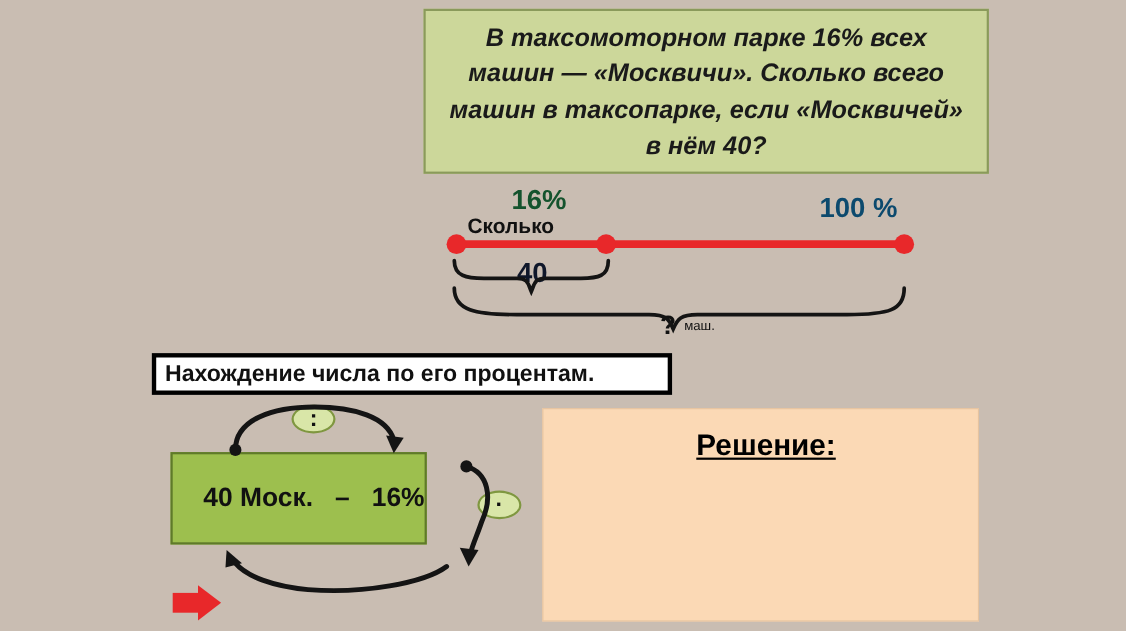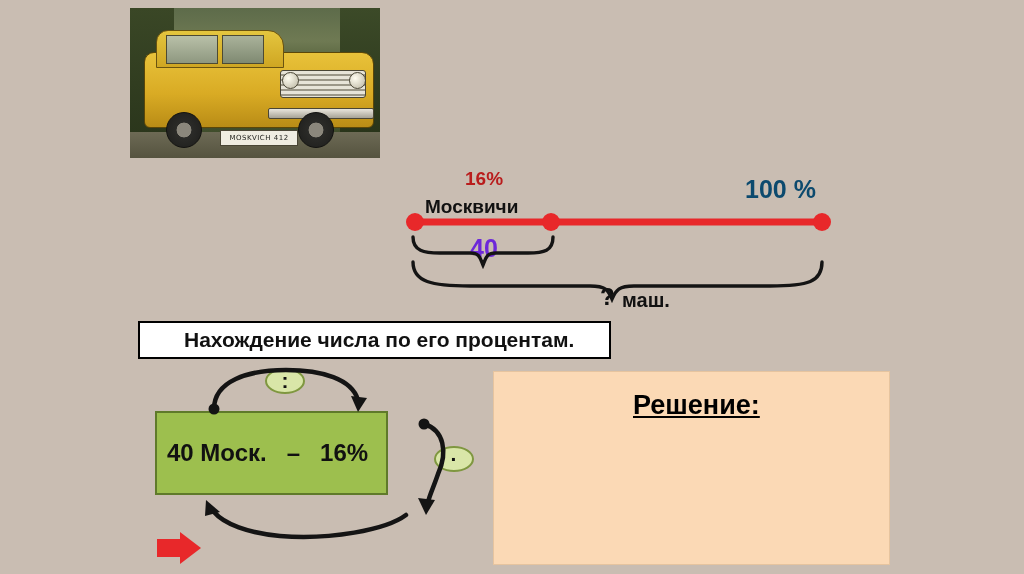--- a/index.html
+++ b/index.html
@@ -134,73 +134,72 @@
     color: #1a1a1a;
     text-align: center;
     line-height: 1.42;
     padding: 0 16px;
   }
 
   
   .lbl-16 {
     position: absolute;
     left: 465px; top: 168px;
-    font-size: 19px;
-    font-weight: bold;
-    color: #b91c1c;
+    font-size: 25px;
+    font-weight: bold;
+    color: #14532d;
   }
   .lbl-moskvichi {
     position: absolute;
     left: 425px; top: 196px;
     font-size: 19px;
     font-weight: bold;
     color: #111;
   }
   .lbl-100 {
     position: absolute;
     left: 745px; top: 175px;
     font-size: 25px;
     font-weight: bold;
     color: #0c4a6e;
   }
   .lbl-40 {
     position: absolute;
     left: 470px; top: 234px;
     font-size: 25px;
     font-weight: bold;
-    color: #6d28d9;
+    color: #0f172a;
   }
   .lbl-q {
     position: absolute;
     left: 600px; top: 283px;
     font-size: 24px;
     font-weight: bold;
     color: #111;
   }
   .lbl-mash {
     position: absolute;
     left: 622px; top: 289px;
-    font-size: 20px;
-    font-weight: bold;
+    font-size: 12px;
+    font-weight: normal;
     color: #111;
   }
 
   
   .rule-box {
     position: absolute;
     left: 138px;
     top: 321px;
     width: 473px;
     height: 38px;
     background: #ffffff;
-    border: 2px solid #000000;
+    border: 4px solid #000000;
     box-sizing: border-box;
     display: flex;
     align-items: center;
-    padding-left: 36px;
   }
   .rule-text {
     font-size: 21px;
     font-weight: bold;
     color: #111;
     padding-left: 8px;
   }
 
   
   .prop-box {
@@ -209,20 +208,21 @@
     top: 411px;
     width: 233px;
     height: 84px;
     background: #9dbf4e;
     border: 2px solid #5f7a2a;
     box-sizing: border-box;
     display: flex;
     flex-direction: column;
     justify-content: center;
     padding-left: 10px;
+    align-items: flex-end;
   }
   .prop-line {
     font-size: 24px;
     font-weight: bold;
     color: #111;
     white-space: pre;
     line-height: 1.28;
   }
 
   
@@ -270,41 +270,27 @@
     width: 1024px;
     height: 574px;
     pointer-events: none;
   }
 </style>
 </head>
 <body>
 
 <div class="stage">
 
-  <div class="photo">
-    <div class="sky"></div>
-    <div class="treeL"></div>
-    <div class="treeR"></div>
-    <div class="ground"></div>
-    <div class="carbody"></div>
-    <div class="cabin"></div>
-    <div class="glass1"></div>
-    <div class="glass2"></div>
-    <div class="grille"></div>
-    <div class="lamp lampL"></div>
-    <div class="lamp lampR"></div>
-    <div class="bumper"></div>
-    <div class="wheel wheelB"></div>
-    <div class="wheel wheelF"></div>
-    <div class="plate">MOSKVICH 412</div>
+
+  <div class="task-box">
+    <div class="task-text">В таксомоторном парке 16% всех машин — «Москвичи». Сколько всего машин в таксопарке, если «Москвичей» в нём 40?</div>
   </div>
 
-
   <div class="lbl-16">16%</div>
-  <div class="lbl-moskvichi">Москвичи</div>
+  <div class="lbl-moskvichi">Сколько</div>
   <div class="lbl-100">100 %</div>
   <div class="lbl-40">40</div>
   <div class="lbl-q">?</div>
   <div class="lbl-mash">маш.</div>
 
   <div class="rule-box">
     <div class="rule-text">Нахождение числа по его процентам.</div>
   </div>
 
   <div class="prop-box">

